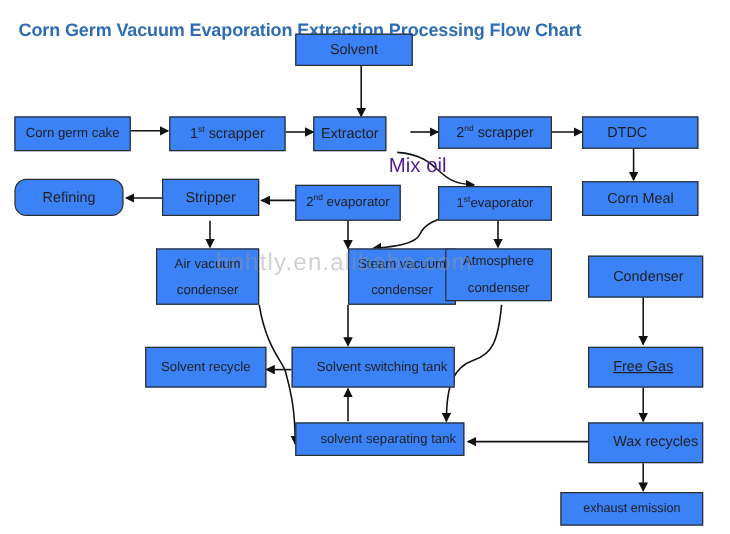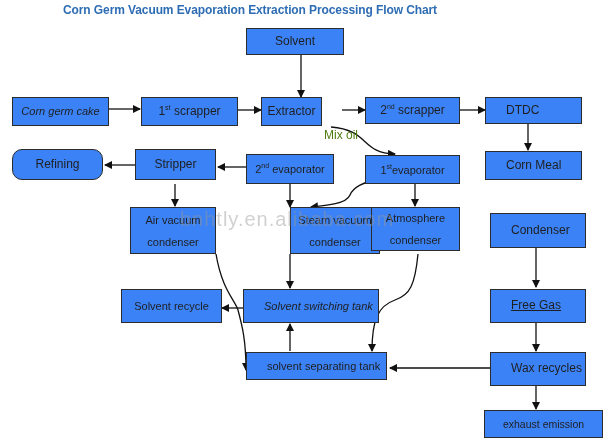--- a/index.html
+++ b/index.html
@@ -1,29 +1,29 @@
 <!DOCTYPE html>
 <html><head>
 <meta charset="utf-8">
 <style>
   html, body { margin:0; padding:0; background:#ffffff; }
   body { width:608px; height:445px; position:relative; overflow:hidden;
          font-family:"Liberation Sans", sans-serif; }
-  .title { position:absolute; left:0; top:3px; width:500px; text-align:center;
-           color:#2e6db4; font-weight:bold; font-size:12px; letter-spacing:-0.1px; }
+  .title { position:absolute; left:0; top:17px; width:500px; text-align:center;
+           color:#2e6db4; font-weight:bold; font-size:15px; letter-spacing:-0.1px; }
   .node { position:absolute; box-sizing:border-box; background:#3b82f6;
           border:1px solid #2c2c2c; color:#1f1f1f; font-size:12px;
           display:flex; align-items:center; justify-content:center; text-align:center;
           line-height:1.15; }
   .node.left { justify-content:flex-start; padding-left:20px; }
   .node.two { flex-direction:column; line-height:22px; font-size:11px; }
   .node sup { font-size:7px; }
   .node.sm { font-size:11px; }
   svg.lines { position:absolute; left:0; top:0; width:608px; height:445px; pointer-events:none; }
-  .lbl { position:absolute; font-size:12px; color:#4d7c0f; }
+  .lbl { position:absolute; font-size:17px; color:#4c1d95; }
   .wm { position:absolute; left:180px; top:208px; font-size:20px; color:rgba(150,150,150,0.45);
         font-family:"Liberation Sans", sans-serif; letter-spacing:1px; white-space:nowrap; }
 </style>
 </head>
 <body>
 
 <div class="title">Corn Germ Vacuum Evaporation Extraction Processing Flow Chart</div>
 
 <svg class="lines" viewBox="0 0 608 445">
   <defs>
@@ -76,21 +76,21 @@
     <line x1="536" y1="323" x2="536" y2="351" marker-end="url(#ah)"></line>
 
     <line x1="536" y1="386" x2="536" y2="409" marker-end="url(#ah)"></line>
   </g>
 </svg>
 
 <div class="node" style="left:246px;top:28px;width:98px;height:27px;">
     <span>Solvent</span>
   </div>
 
-<div class="node sm" style="left:12px;top:97px;width:97px;height:29px;font-style:italic;">
+<div class="node sm" style="left:12px;top:97px;width:97px;height:29px;">
     <span>Corn germ cake</span>
   </div>
 <div class="node" style="left:141px;top:97px;width:97px;height:29px;">
     <span><span>1</span><sup>st</sup><span> scrapper</span></span>
   </div>
 <div class="node" style="left:261px;top:97px;width:61px;height:29px;">
     <span>Extractor</span>
   </div>
 <div class="node" style="left:365px;top:97px;width:95px;height:27px;">
     <span><span>2</span><sup>nd</sup><span> scrapper</span></span>
@@ -129,31 +129,31 @@
     <span>Atmosphere</span>
     <span>condenser</span>
   </div>
 <div class="node left" style="left:490px;top:213px;width:96px;height:35px;">
     <span>Condenser</span>
   </div>
 
 <div class="node sm" style="left:121px;top:289px;width:101px;height:34px;">
     <span>Solvent recycle</span>
   </div>
-<div class="node sm left" style="left:243px;top:289px;width:136px;height:34px;font-style:italic;">
+<div class="node sm left" style="left:243px;top:289px;width:136px;height:34px;">
     <span>Solvent switching tank</span>
   </div>
 <div class="node left" style="left:490px;top:289px;width:96px;height:34px;text-decoration:underline;">
     <span>Free Gas</span>
   </div>
 
 <div class="node sm left" style="left:246px;top:352px;width:141px;height:28px;">
     <span>solvent separating tank</span>
   </div>
 <div class="node left" style="left:490px;top:352px;width:96px;height:34px;">
     <span>Wax recycles</span>
   </div>
 
-<div class="node sm" style="left:484px;top:410px;width:119px;height:28px;font-size:10.5px;">
+<div class="node sm" style="left:467px;top:410px;width:119px;height:28px;font-size:10.5px;">
     <span>exhaust emission</span>
   </div>
 
 <div class="wm">bnhtly.en.alibaba.com</div>
 
 </body></html>

